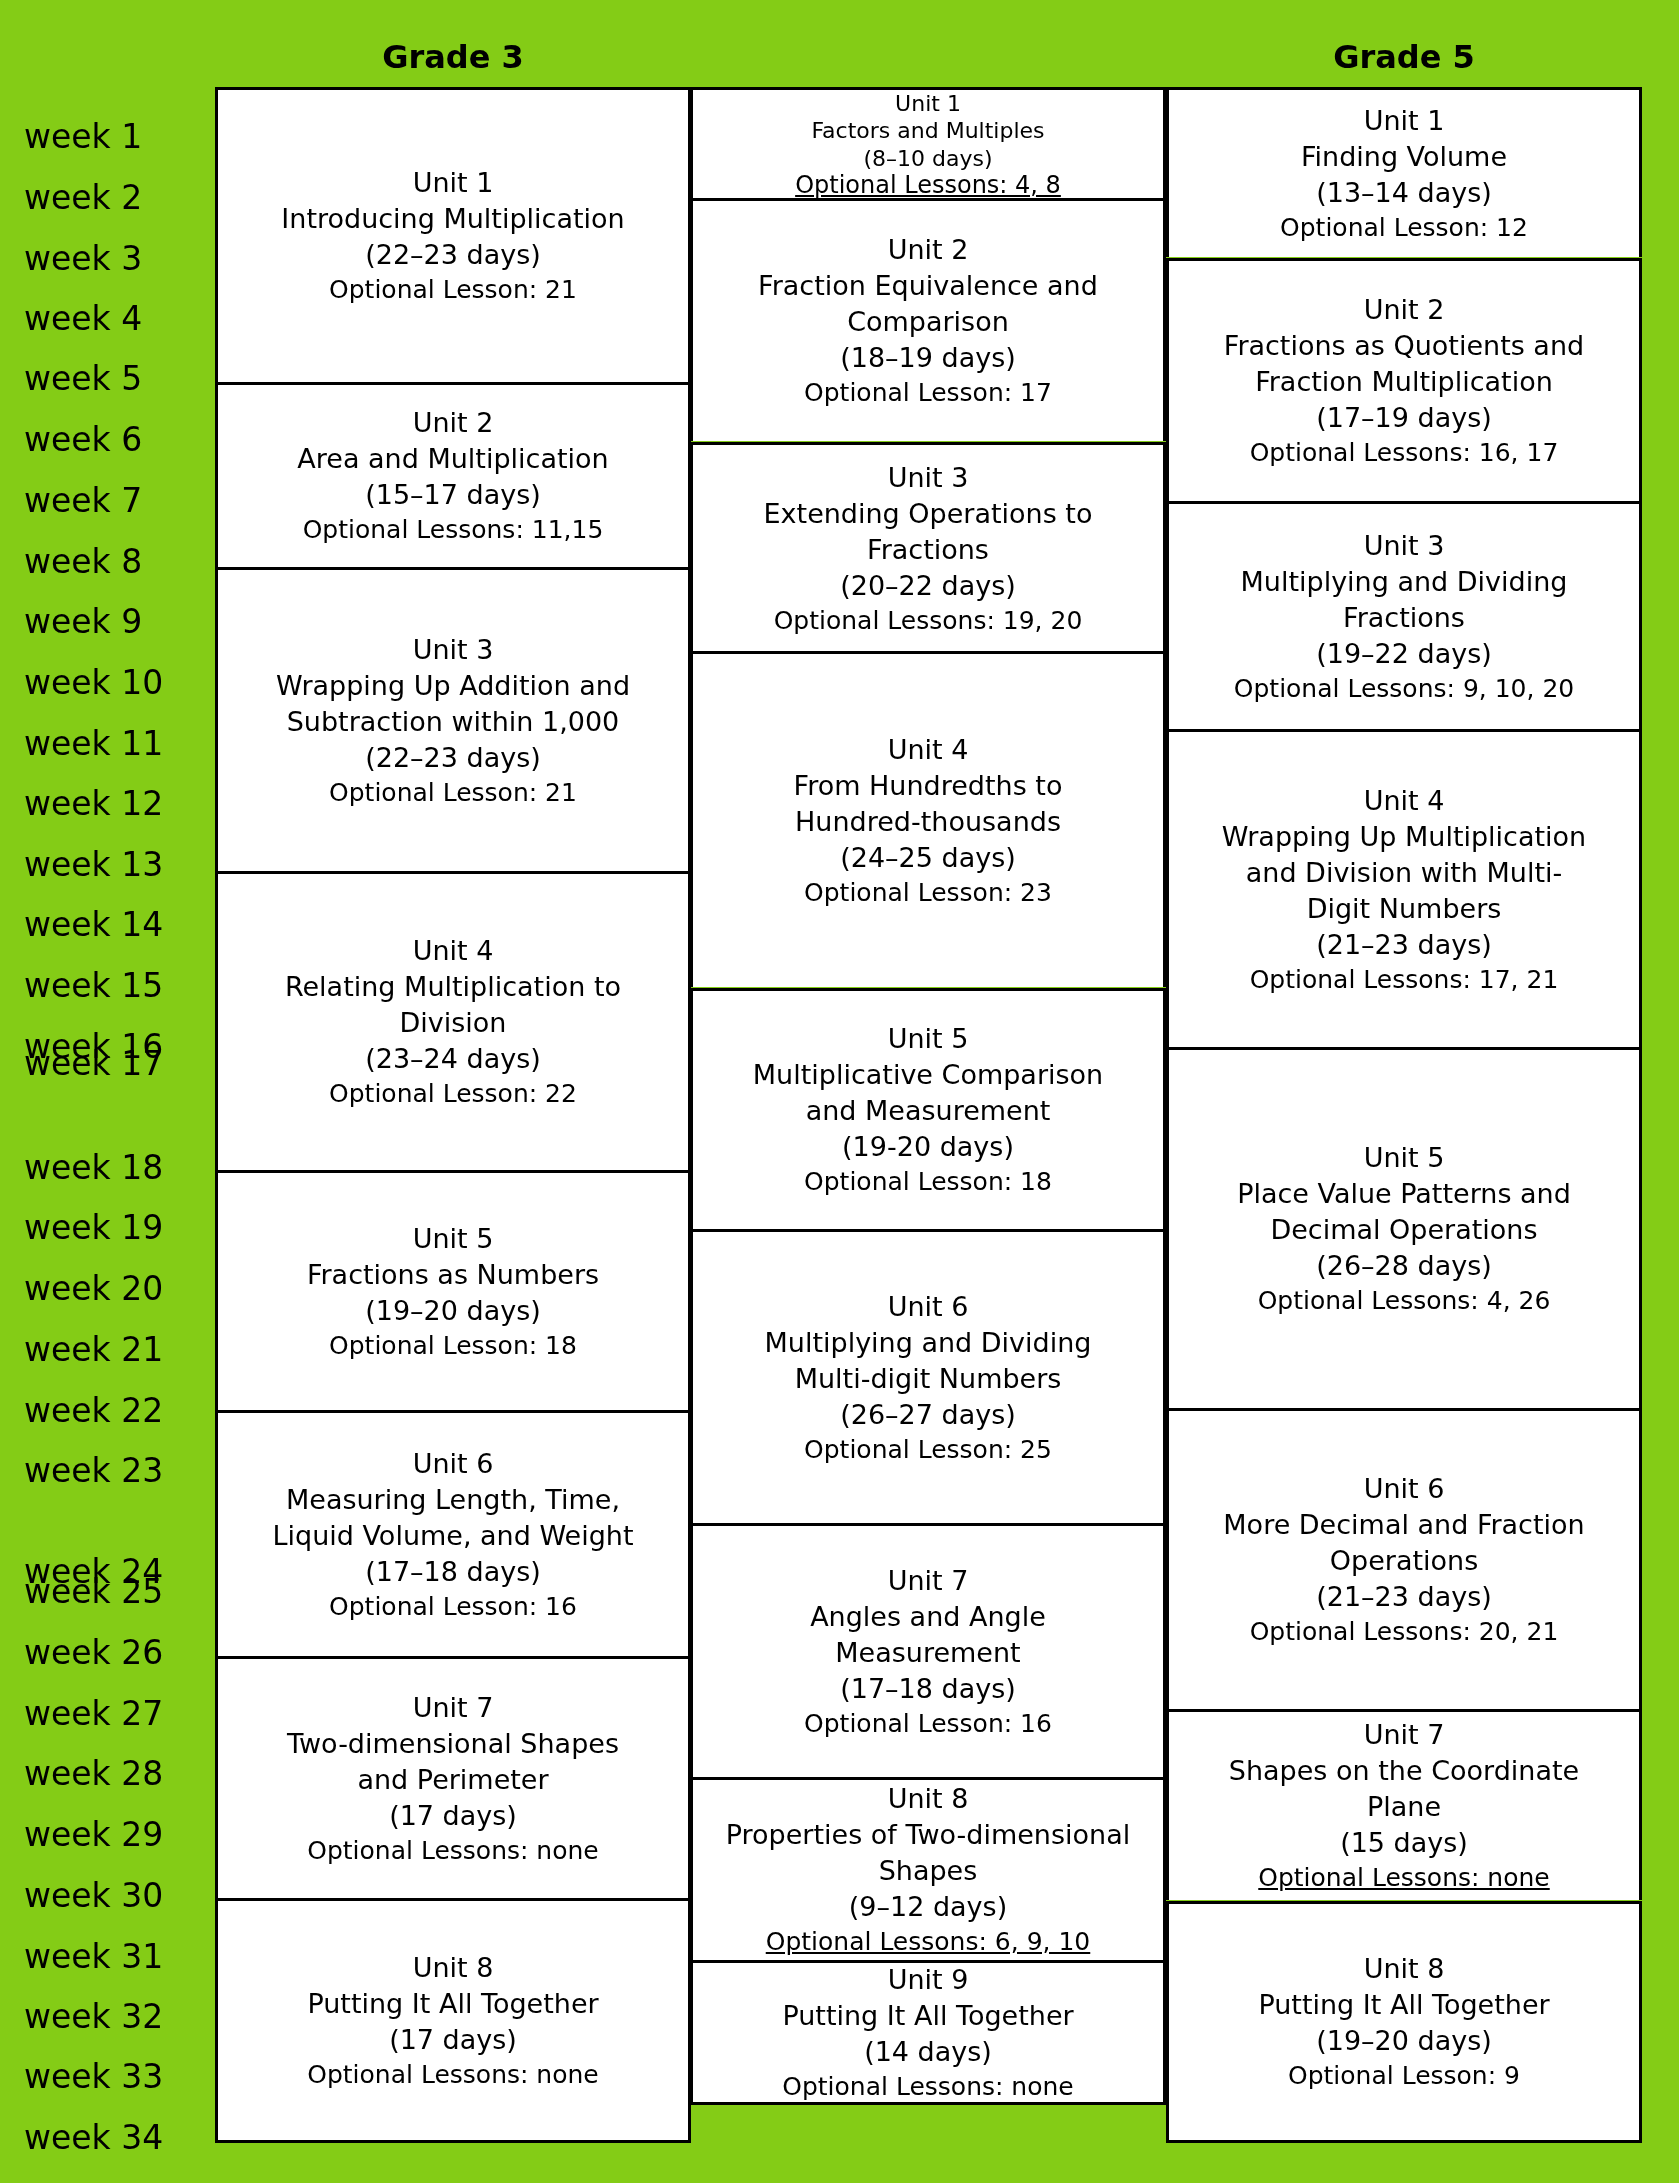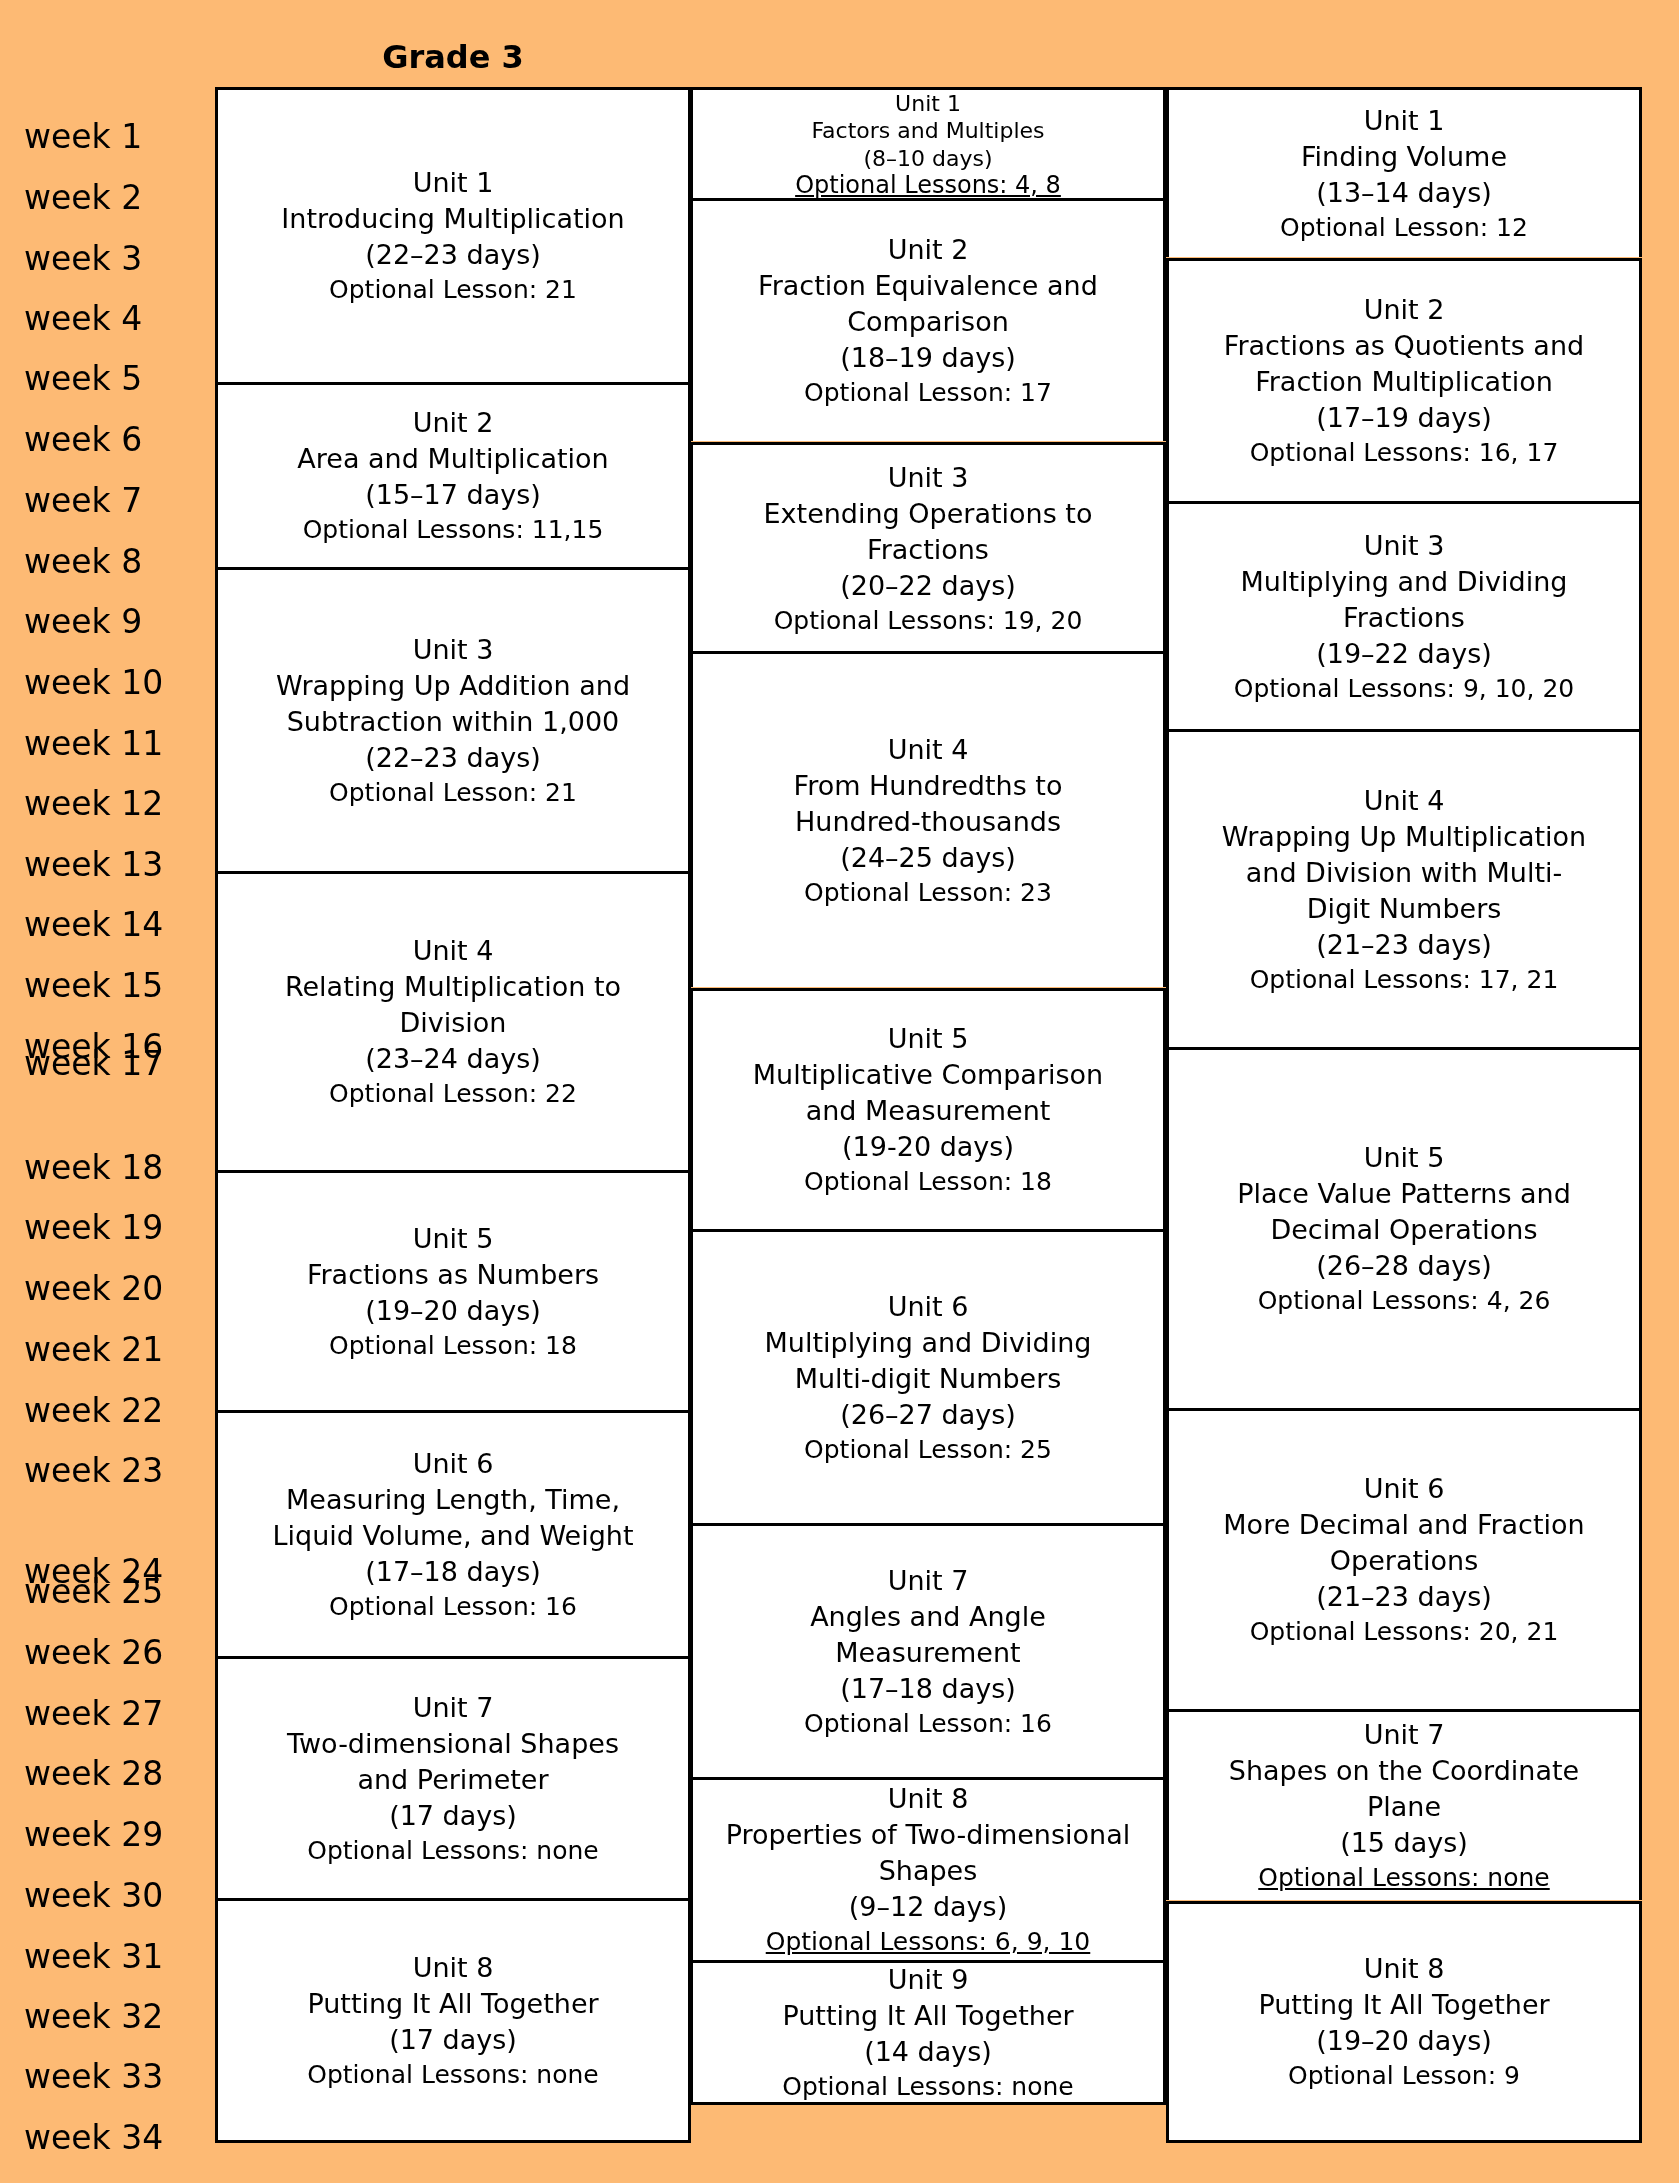--- a/index.html
+++ b/index.html
@@ -1,19 +1,19 @@
 <!DOCTYPE html>
 <html style="font-size:13px"><head>
 <meta charset="utf-8">
 <style>
   html,body{margin:0;padding:0;background:#ffffff;}
   .canvas{
     position:relative;
     width:1679px;height:2183px;
-    background:#fdba74;color:#000000;
+    background:#84cc16;color:#000000;
     font-family:"DejaVu Sans", sans-serif;
     overflow:hidden;
   }
   .grade-header{
     position:absolute;top:36px;height:42px;
     font-weight:bold;font-size:32px;line-height:42px;
     text-align:center;
   }
   .week-label{
     position:absolute;left:24px;width:178px;height:37px;
@@ -35,20 +35,21 @@
   .small .u-line{font-size:22px;line-height:27.5px;}
   .small .u-opt{font-size:24px;line-height:26px;text-align:center;}
   .underline{text-decoration:underline;}
 </style>
 </head>
 <body>
 
 <div class="canvas">
 
   <div class="grade-header" style="left:215px;width:476px;">Grade 3</div>
+  <div class="grade-header" style="left:1166px;width:476px;">Grade 5</div>
 
   <div id="weeks-container">
       <div class="week-label" style="top: 85px;">week 1</div>
       <div class="week-label" style="top: 146px;">week 2</div>
       <div class="week-label" style="top: 207px;">week 3</div>
       <div class="week-label" style="top: 267px;">week 4</div>
       <div class="week-label" style="top: 327px;">week 5</div>
       <div class="week-label" style="top: 388px;">week 6</div>
       <div class="week-label" style="top: 449px;">week 7</div>
       <div class="week-label" style="top: 510px;">week 8</div>

